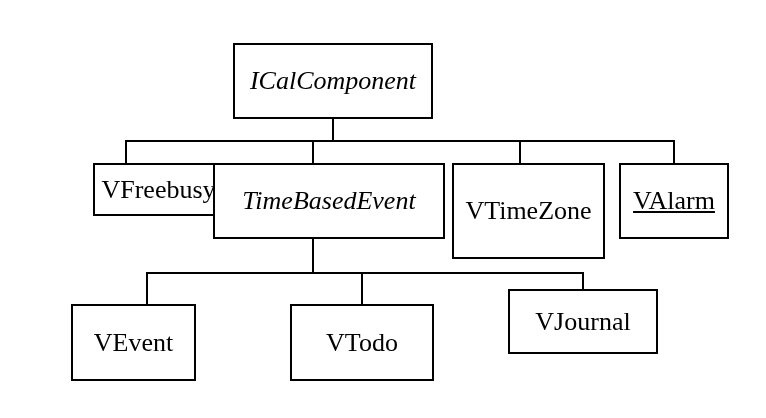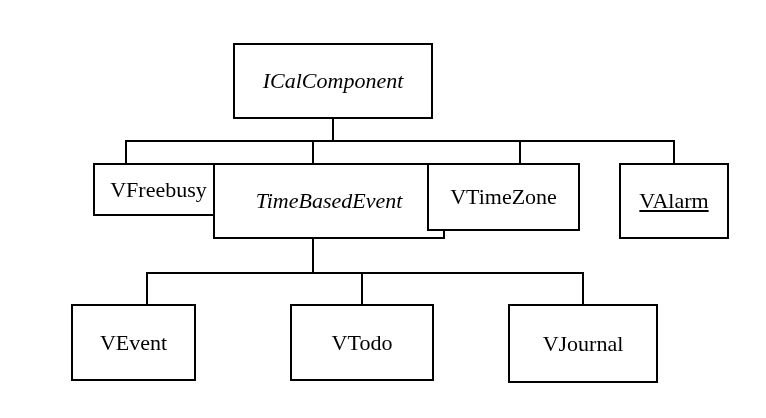--- a/index.html
+++ b/index.html
@@ -16,41 +16,41 @@
     font-family: "Liberation Serif", "DejaVu Serif", serif;
   }
   .node {
     position: absolute;
     box-sizing: border-box;
     border: 2px solid #000000;
     background: #ffffff;
     display: flex;
     align-items: center;
     justify-content: center;
-    font-size: 22px;
+    font-size: 26px;
     color: #000000;
     white-space: nowrap;
   }
   .node.abstract {
     font-style: italic;
   }
   .line {
     position: absolute;
     background: #000000;
   }
 
   
   #n-icalcomponent { left: 233px; top: 43px;  width: 200px; height: 76px; }
   #n-vfreebusy     { left: 61px;  top: 163px; width: 131px; height: 53px; margin-left: 32px; }
   #n-timebasedevent{ left: 213px; top: 163px; width: 232px; height: 76px; }
-  #n-vtimezone     { left: 427px; top: 163px; width: 153px; height: 68px; }
+  #n-vtimezone     { left: 452px; top: 163px; width: 153px; height: 96px; }
   #n-valarm        { left: 619px; top: 163px; width: 110px; height: 76px; text-decoration: underline; }
   #n-vevent        { left: 71px;  top: 304px; width: 125px; height: 77px; }
   #n-vtodo         { left: 290px; top: 304px; width: 144px; height: 77px; }
-  #n-vjournal      { left: 508px; top: 304px; width: 150px; height: 79px; text-align: right; }
+  #n-vjournal      { left: 508px; top: 289px; width: 150px; height: 65px; text-align: right; }
 
   
   
   #l-riser-top     { left: 332px; top: 119px; width: 2px;   height: 23px; }
   #l-bus-top       { left: 125px; top: 140px; width: 550px; height: 2px;  }
   #l-stub-vfreebusy{ left: 125px; top: 140px; width: 2px;   height: 23px; }
   #l-stub-tbe      { left: 312px; top: 140px; width: 2px;   height: 23px; }
   #l-stub-vtimezone{ left: 519px; top: 140px; width: 2px;   height: 23px; }
   #l-stub-valarm   { left: 673px; top: 140px; width: 2px;   height: 23px; }
   

